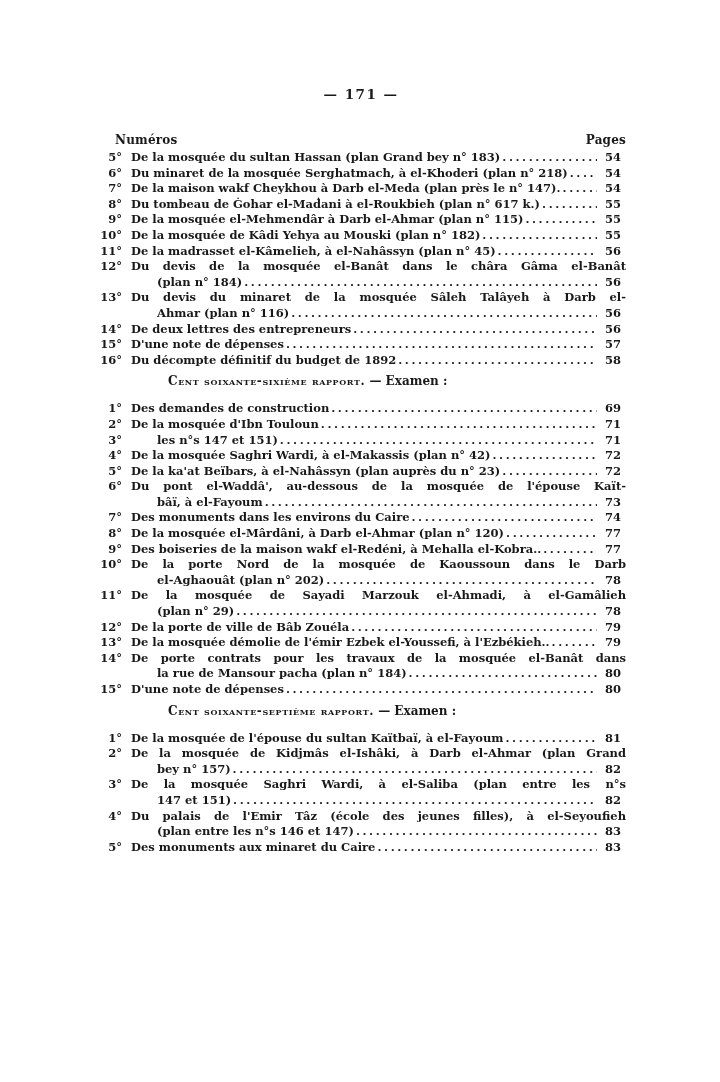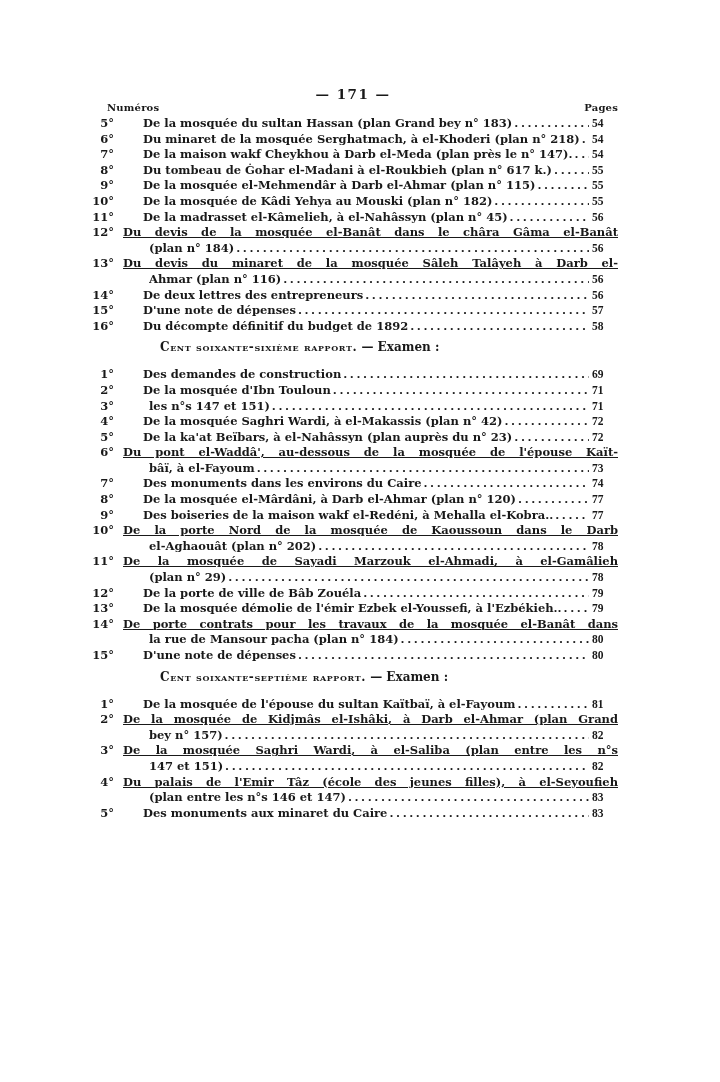--- a/index.html
+++ b/index.html
@@ -7,35 +7,36 @@
     position:relative;
     width:720px; height:1082px;
     background:var(--paper,#ffffff);
     color:var(--ink,#1a1a1a);
     font-family:"DejaVu Serif","Liberation Serif",serif;
     font-weight:700;
     overflow:hidden;
   }
   .content {
     position:absolute;
-    left:88px; top:86px;
+    left:96px; top:86px;
     width:530px;
   }
   .pagehead {
     text-align:center;
     font-size:13.5px;
     letter-spacing:1.5px;
     white-space:nowrap;
   }
   .collabels {
     display:flex;
     justify-content:space-between;
     align-items:flex-end;
+    margin-top:31px;
     margin-bottom:3px;
-    font-size:10px;
+    font-size:12px;
     letter-spacing:0.2px;
     text-align:right;
   }
   .collabels .left { padding-left:19px; }
   .toc-section { margin:0; }
   .sect-heading {
     margin-top:6px;
     margin-bottom:13px;
     padding-left:72px;
     font-size:12px;
@@ -48,46 +49,44 @@
     font-size:11.5px;
   }
   .num {
     flex:none;
     width:26px;
     text-align:right;
     margin-right:9px;
     white-space:nowrap;
   }
   .entry { flex:1; min-width:0; }
-  .l1 { display:flex; min-width:0;margin-left:20px; }
+  .l1 { display:flex; min-width:0; }
   .txt { flex:none; white-space:nowrap; overflow:hidden; }
   .dots {
     flex:1;
     min-width:0;
     overflow:hidden;
     white-space:nowrap;
     margin:0 3px 0 2px;
   }
   .dots::after {
     content:"......................................................................................................";
     letter-spacing:2.6px;
   }
   .pg {
     flex:none;
     width:26px;
-    text-align:left;
+    text-align:center;
     white-space:nowrap;
-    font-family:Liberation Serif, serif;
   }
   .l1wrap {
     text-align:justify;
     text-align-last:justify;
     white-space:normal;
     line-height:15.6px;
-    text-decoration:underline;
   }
   .l2 { display:flex; min-width:0; padding-left:26px; }
 </style>
 </head>
 <body>
 
 <div class="page">
   <div class="content">
     <div class="pagehead">— 171 —</div>
     <div class="collabels">

